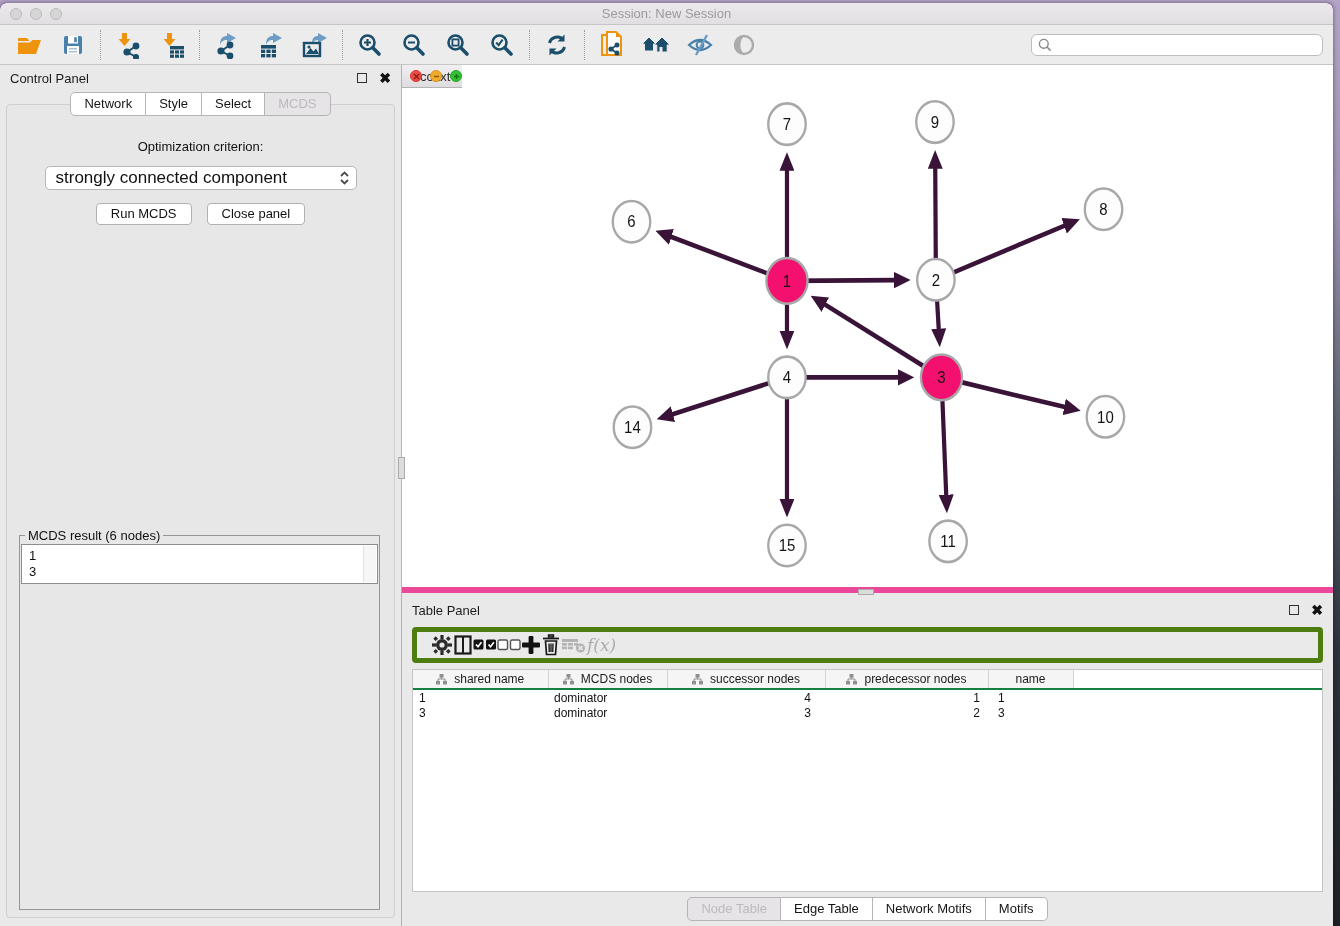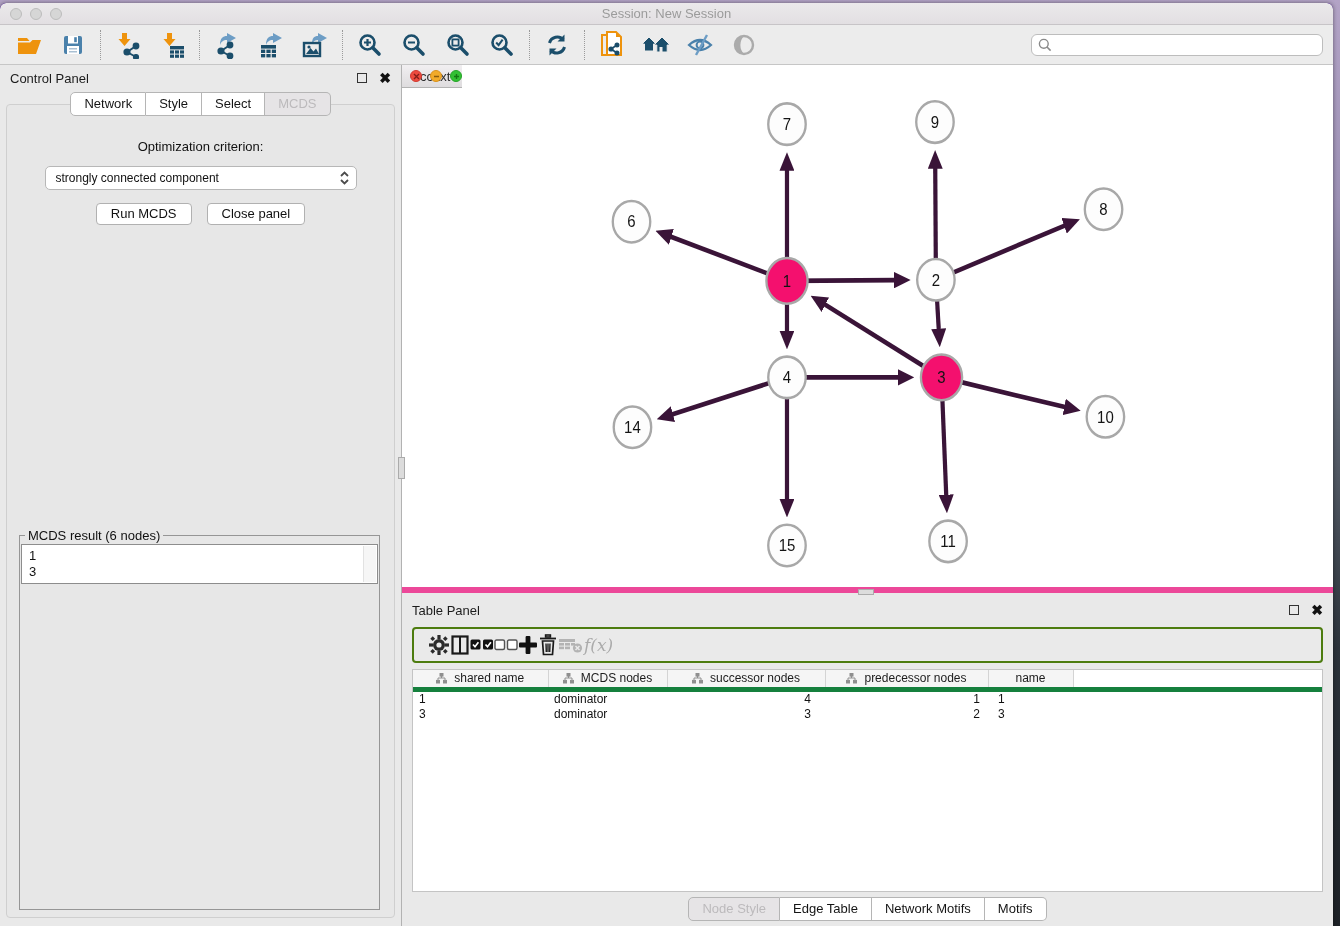--- a/index.html
+++ b/index.html
@@ -45,21 +45,21 @@
     border-left:none; color:#151515; white-space:nowrap;}
   .seg-btn:first-child { border-radius:5px 0 0 5px; border-left:1px solid #b5b5b5; }
   .seg-btn:last-child { border-radius:0 5px 5px 0; }
   .seg-btn.sel-disabled { background:#e6e4e6; color:#bcbabc; }
   .cp-content { flex:1; margin:-12px 6px 8px; padding-top:34px; background:#e7e7e7;
     border:1px solid #cfcfcf; border-radius:4px; display:flex; flex-direction:column;
     align-items:center; min-height:0; }
   .opt-label { font-size:13px; color:#111; margin-bottom:12px; }
   .dropdown { width:312px; height:24px; background:#fff; border:1px solid #b7b7b7; border-radius:5px;
     display:flex; align-items:center; justify-content:space-between; padding:0 6px 0 10px;
-    font-size:12px; color:#111; margin-bottom:13px; }
+    font-size:17px; color:#111; margin-bottom:13px; }
   .btn-row { display:flex; gap:15px; }
   .push-btn { background:#fff; border:1px solid #b1b1b1; border-radius:4px; font-size:13px;
     color:#111; padding:2px 14px 3px; font-family:"Liberation Sans",sans-serif; }
   .result-fieldset { margin:auto 14px 7px 12px; align-self:stretch; height:382px;
     border:1px solid #969696; padding:1px; }
   .result-fieldset legend { font-size:13px; color:#111; padding:0 3px; margin-left:4px; }
   .result-box { position:relative; background:#fff; border:1px solid #8d8d8d; height:100%;
     padding:3px 18px 3px 7px; font-size:13px; overflow:hidden; }
   .result-line { line-height:16px; color:#111; }
   .result-scroll { position:absolute; top:1px; right:1px; bottom:1px; width:13px;
@@ -75,25 +75,25 @@
   .net-title { position:absolute; left:0; right:0; text-align:center; font-size:13px; color:#2b2b2b; }
   .nlight { width:12px; height:12px; border-radius:50%; display:flex; align-items:center; justify-content:center; }
   .net-canvas { flex:1; background:#fff; position:relative; min-height:0; }
   .net-canvas svg { position:absolute; inset:0; }
   .splitter { height:4px; flex:0 0 4px; background:#e9e9e9; position:relative; }
   .h-handle { position:absolute; left:456px; top:-4px; width:16px; height:6px; background:#dcdcdc;
     border:1px solid #ababab; }
   
   .table-panel { flex:1; background:#e9e9e9; display:flex; flex-direction:column; min-height:0; }
   .tp-toolbar { height:36px; flex:0 0 36px; margin:4px 10px 6px; background:#eaeaea;
-    border:2px solid #4d7c0f; border-radius:4px; display:flex; align-items:center; padding:0 14px; }
+    border:5px solid #4d7c0f; border-radius:4px; display:flex; align-items:center; padding:0 14px; }
   .fx-label { font-family:"DejaVu Serif", serif; font-style:italic; color:#ababab; font-size:17px; }
   .tp-table-wrap { flex:1; margin:0 10px; background:#fff; border:1px solid #c4c4c4; overflow:hidden; min-height:0;}
   table { border-collapse:collapse; width:100%; table-layout:fixed; font-size:12px; }
-  th { height:19px; background:#f5f5f5; border-bottom:5px solid #15803d; border-right:1px solid #d4d4d4;
+  th { height:19px; background:#f5f5f5; border-bottom:2px solid #15803d; border-right:1px solid #d4d4d4;
     font-weight:normal; color:#1c1c1c; text-align:center; position:relative; padding:0 4px; }
   th .hdr-inner { display:flex; align-items:center; justify-content:center; gap:7px; }
   th.filler { background:#fff; border-right:none; }
   td { height:16px; color:#111; padding:0 6px; white-space:nowrap; overflow:hidden; }
   td.num { text-align:right; padding-right:14px; }
   td.pred { text-align:right; padding-right:8px; }
   td.namecol { padding-left:10px; }
   .tp-tabs { height:34px; flex:0 0 34px; display:flex; align-items:center; justify-content:center; }
   
   .statusbar { height:33px; flex:0 0 33px; border-top:1px solid #bdbdbd; background:#ececec;
@@ -590,21 +590,21 @@
                 <td>dominator</td>
                 <td class="num">3</td>
                 <td class="pred">2</td>
                 <td class="namecol">3</td>
                 <td></td>
               </tr>
             </tbody>
           </table>
         </div>
         <div class="tp-tabs">
-          <button class="seg-btn sel-disabled">Node Style</button>
+          <button class="seg-btn sel-disabled">Node Table</button>
           <button class="seg-btn">Edge Table</button>
           <button class="seg-btn">Network Motifs</button>
           <button class="seg-btn">Motifs</button>
         </div>
       </div>
     </div>
   </div>
 
 
 </div>

